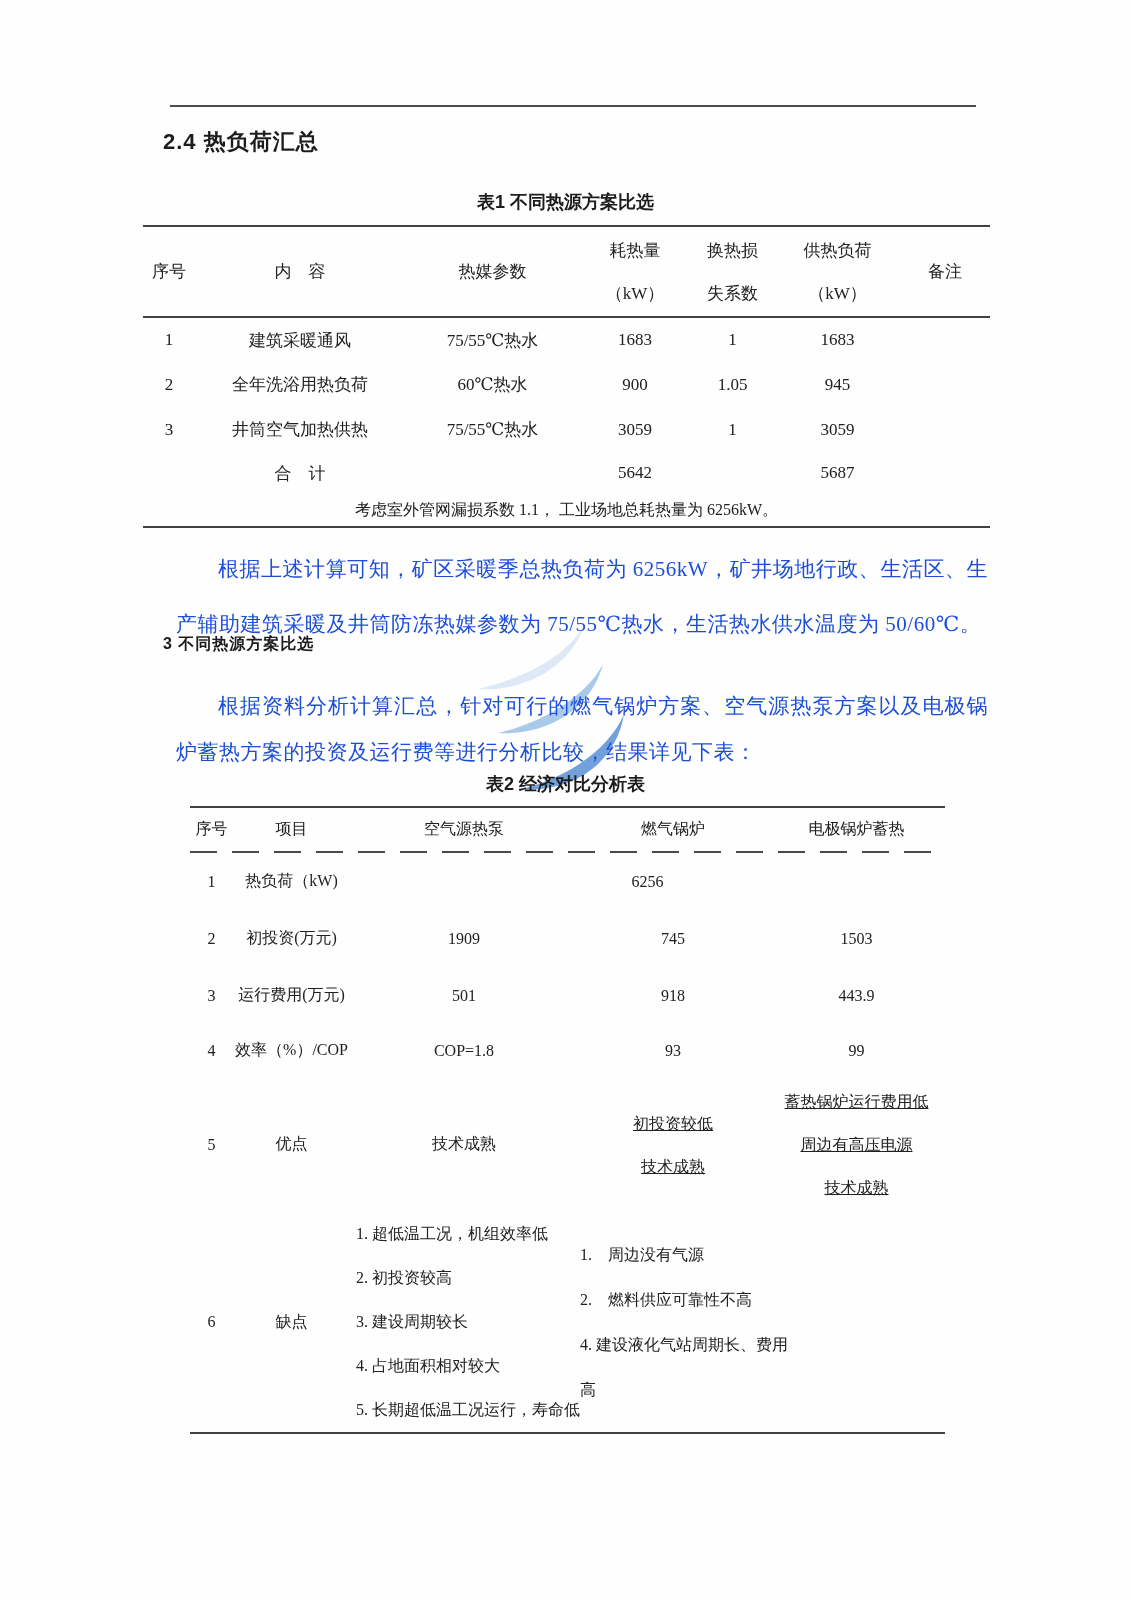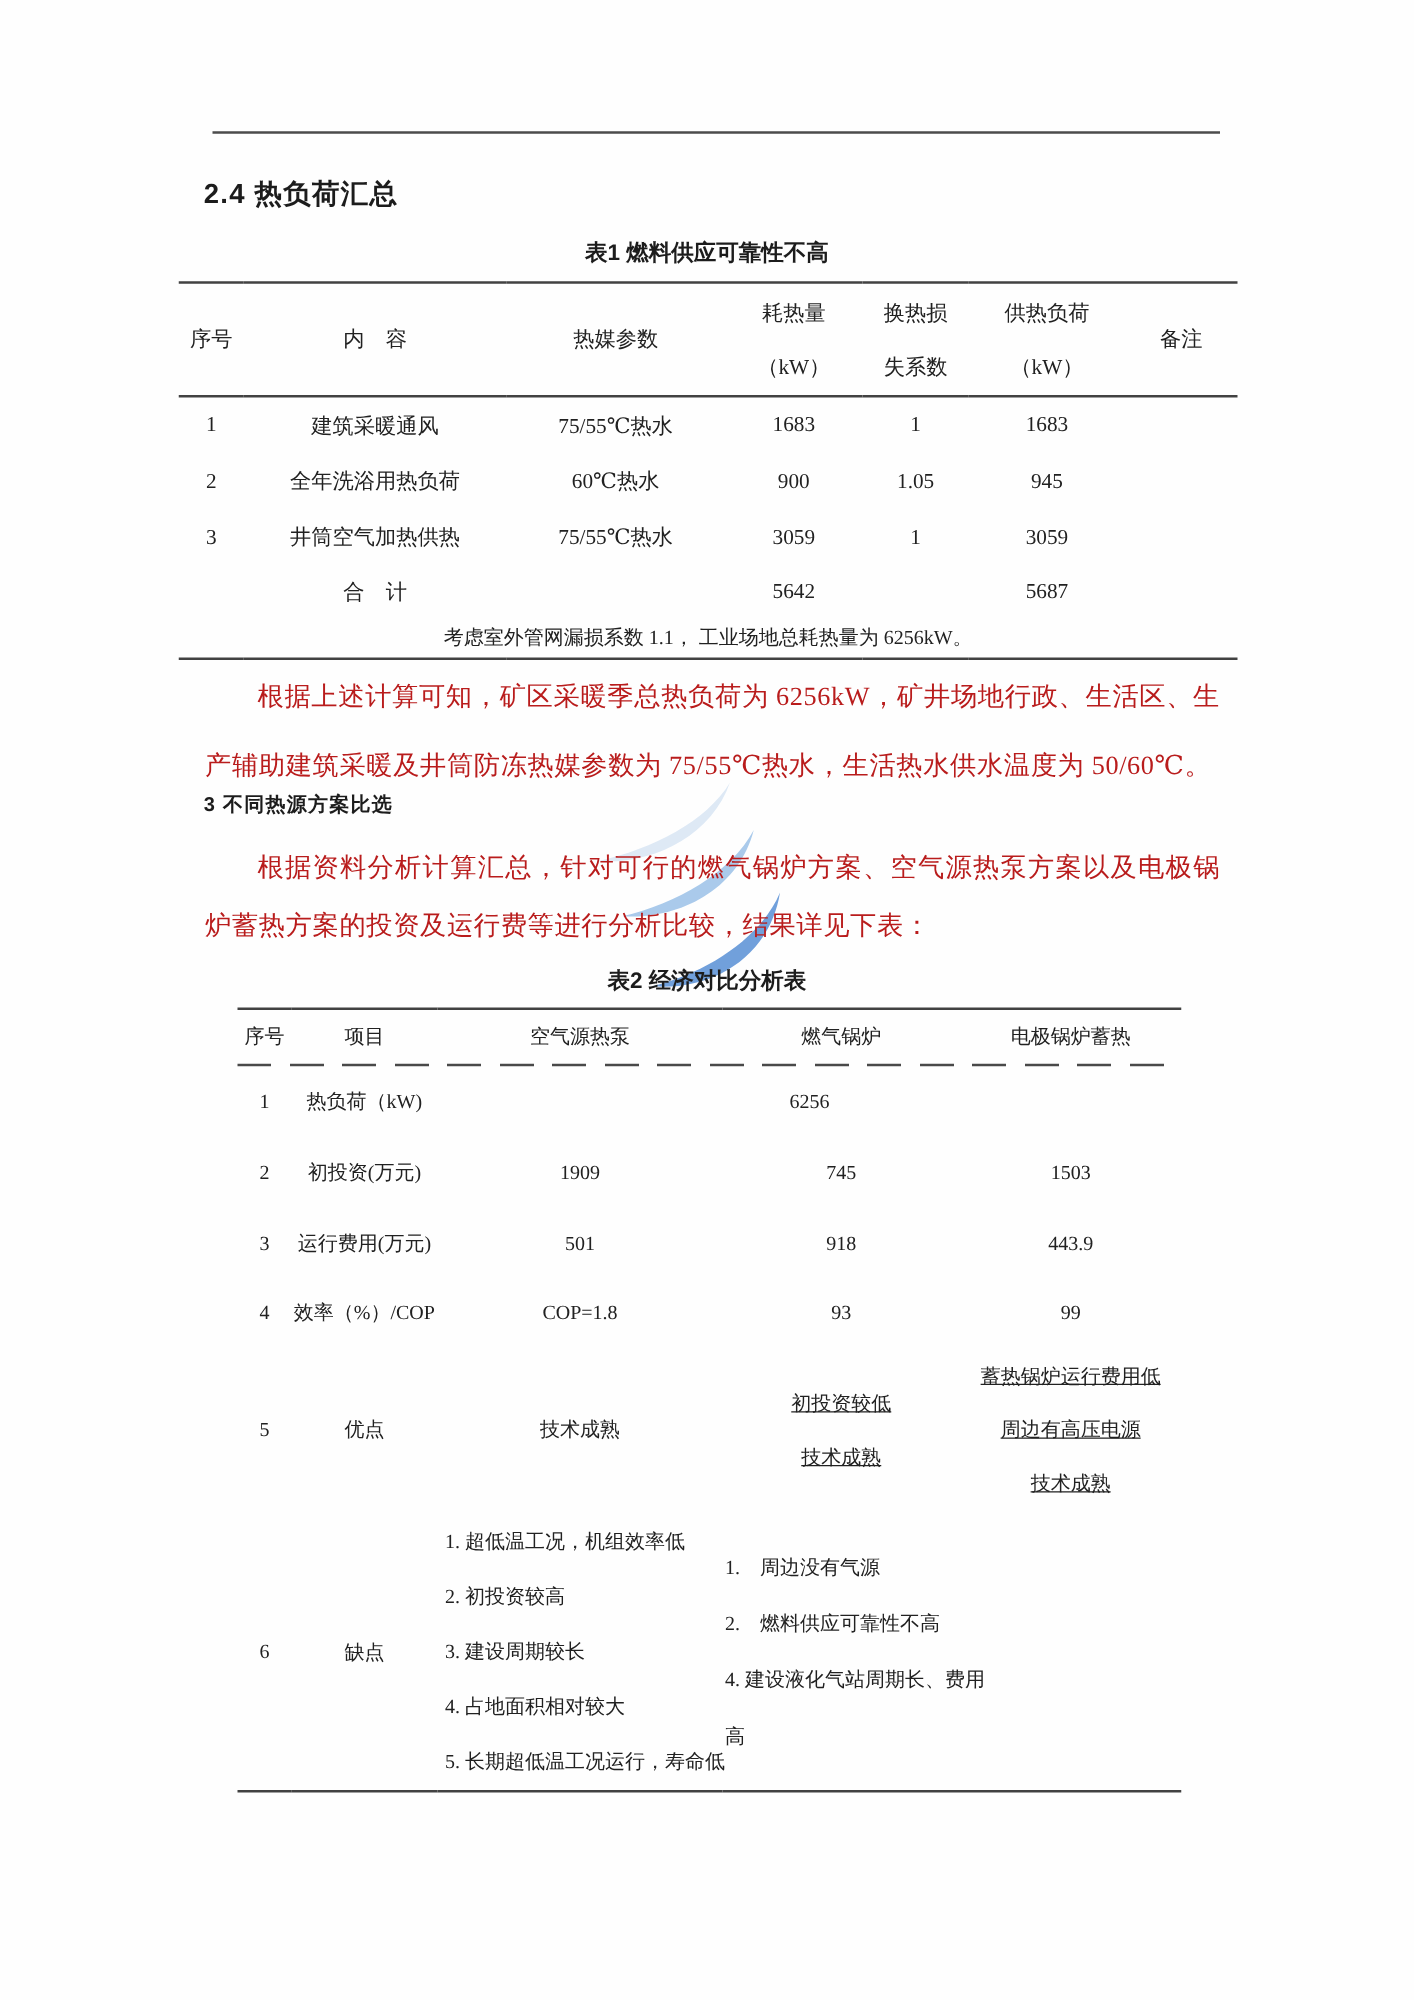--- a/index.html
+++ b/index.html
@@ -12,34 +12,34 @@
   .layer { position:absolute; inset:0; z-index:1; }
   .wm { position:absolute; left:462px; top:626px; z-index:0; opacity:.85; }
 
   .toprule { position:absolute; left:170px; top:105px; width:806px; height:2px; background:#4c4c4c; }
 
   .h-sec {
     position:absolute; left:163px; margin:0;
     font-family:"Liberation Sans","DejaVu Sans",sans-serif;
     font-weight:700; color:#1c1c1c;
   }
-  .h24 { top:140px; font-size:22px; letter-spacing:1px; }
+  .h24 { top:127px; font-size:22px; letter-spacing:1px; }
   .h3  { top:634px; font-size:16px; letter-spacing:1px; }
 
   .tbl-title {
     position:absolute; left:0; width:100%; text-align:center; margin:0;
     font-family:"Liberation Sans","DejaVu Sans",sans-serif;
     font-weight:700; font-size:18px; color:#1c1c1c;
   }
   .tt1 { top:190px; }
   .tt2 { top:772px; }
 
   .para {
-    position:absolute; left:164px; width:812px; margin:0;
-    font-size:21px; color:#b91c1c; text-indent:42px;
+    position:absolute; left:164px; width:812px; margin:12px;
+    font-size:21px; color:#1d4ed8; text-indent:42px;
     text-align:justify; letter-spacing:.5px;
   }
   .p1 { top:530px; line-height:55px; }
   .p2 { top:671px; line-height:46px; }
 
   table { border-collapse:collapse; table-layout:fixed; background:transparent; }
   td,th { padding:0; font-weight:normal; text-align:center; vertical-align:middle; color:#212121; }
 
   .t1 {
     position:absolute; left:143px; top:225px; width:847px;
@@ -85,21 +85,21 @@
     <path d="M141,38 C123,72 79,97 36,107 C82,110 129,85 141,38 Z" fill="#9cc2e8"></path>
     <path d="M162,88 C147,124 104,152 60,163 C108,167 154,139 162,88 Z" fill="#5990d6"></path>
   </svg>
 
   <div class="layer">
 
     <div class="toprule"></div>
 
     <h2 class="h-sec h24">2.4 热负荷汇总</h2>
 
-    <div class="tbl-title tt1">表1 燃料供应可靠性不高</div>
+    <div class="tbl-title tt1">表1 不同热源方案比选</div>
 
     <table class="t1">
       <colgroup>
         <col style="width:52px">
           <col style="width:210px">
           <col style="width:175px">
         <col style="width:110px">
           <col style="width:85px">
           <col style="width:125px">
           <col style="width:90px">

